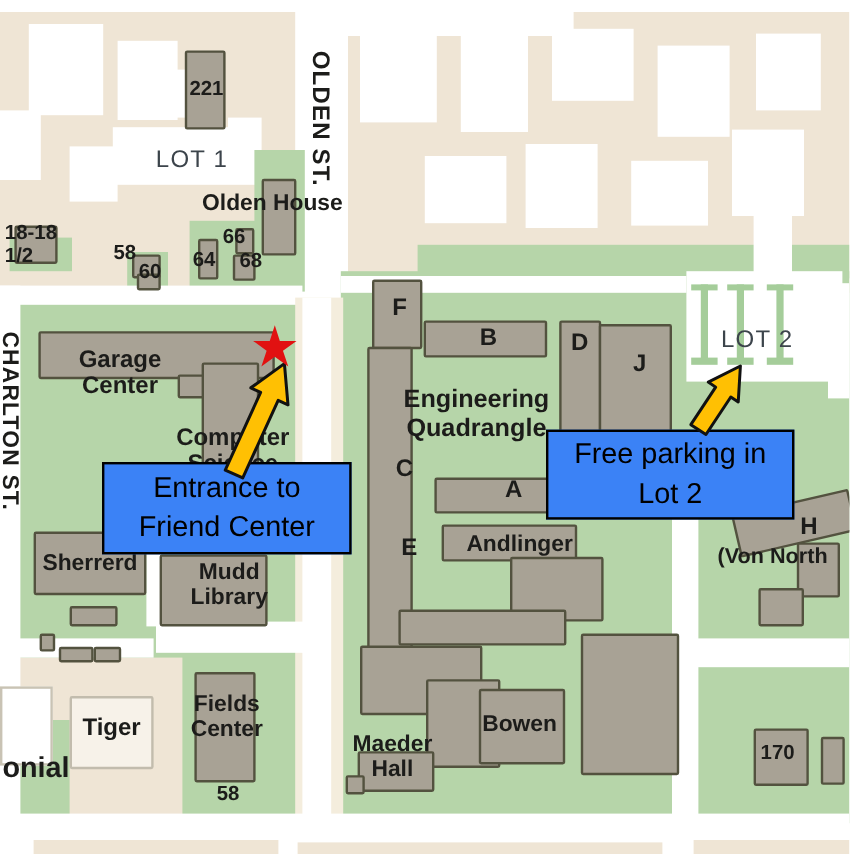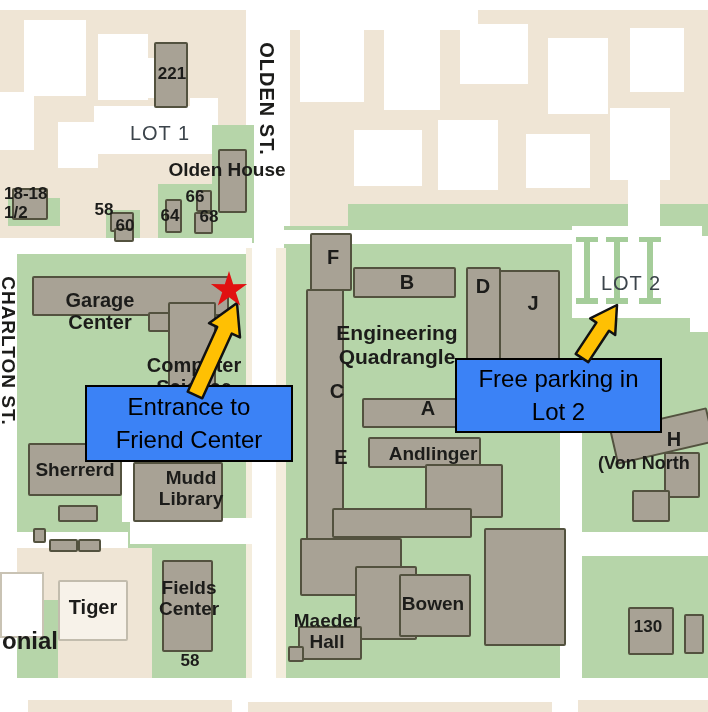--- a/index.html
+++ b/index.html
@@ -171,21 +171,21 @@
   <div class="lbl letter" style="left:674px;top:439px">H</div>
   <div class="lbl name la nowrap" style="left:598px;top:463px;font-size:18px">(Von North</div>
   <div class="lbl name" style="left:93px;top:607px;font-size:20px">Tiger</div>
   <div class="lbl name la" style="left:2px;top:641px;font-size:24px">onial</div>
   <div class="lbl name" style="left:189px;top:598px">Fields
 Center</div>
   <div class="lbl num" style="left:190px;top:661px">58</div>
   <div class="lbl name" style="left:327px;top:631px">Maeder
 Hall</div>
   <div class="lbl name" style="left:433px;top:604px">Bowen</div>
-  <div class="lbl num" style="left:648px;top:627px">130</div>
+  <div class="lbl num" style="left:648px;top:627px">170</div>
 
   <div class="callout" style="left:85px;top:385px;width:208px;height:77px">Entrance to
 Friend Center</div>
   <div class="callout" style="left:455px;top:358px;width:207px;height:75px">Free parking in
 Lot 2</div>
 
   <svg style="left:175px;top:295px" width="70" height="112" viewBox="0 0 70 112">
     <polygon points="62,8 65,42.4 56.8,38.6 27.3,103.3 12.7,96.7 42.2,32 34,28.2" fill="#FFC003" stroke="#111111" stroke-width="2.5" stroke-linejoin="round"></polygon>
   </svg>
   <svg style="left:565px;top:295px" width="66" height="76" viewBox="0 0 66 76">

